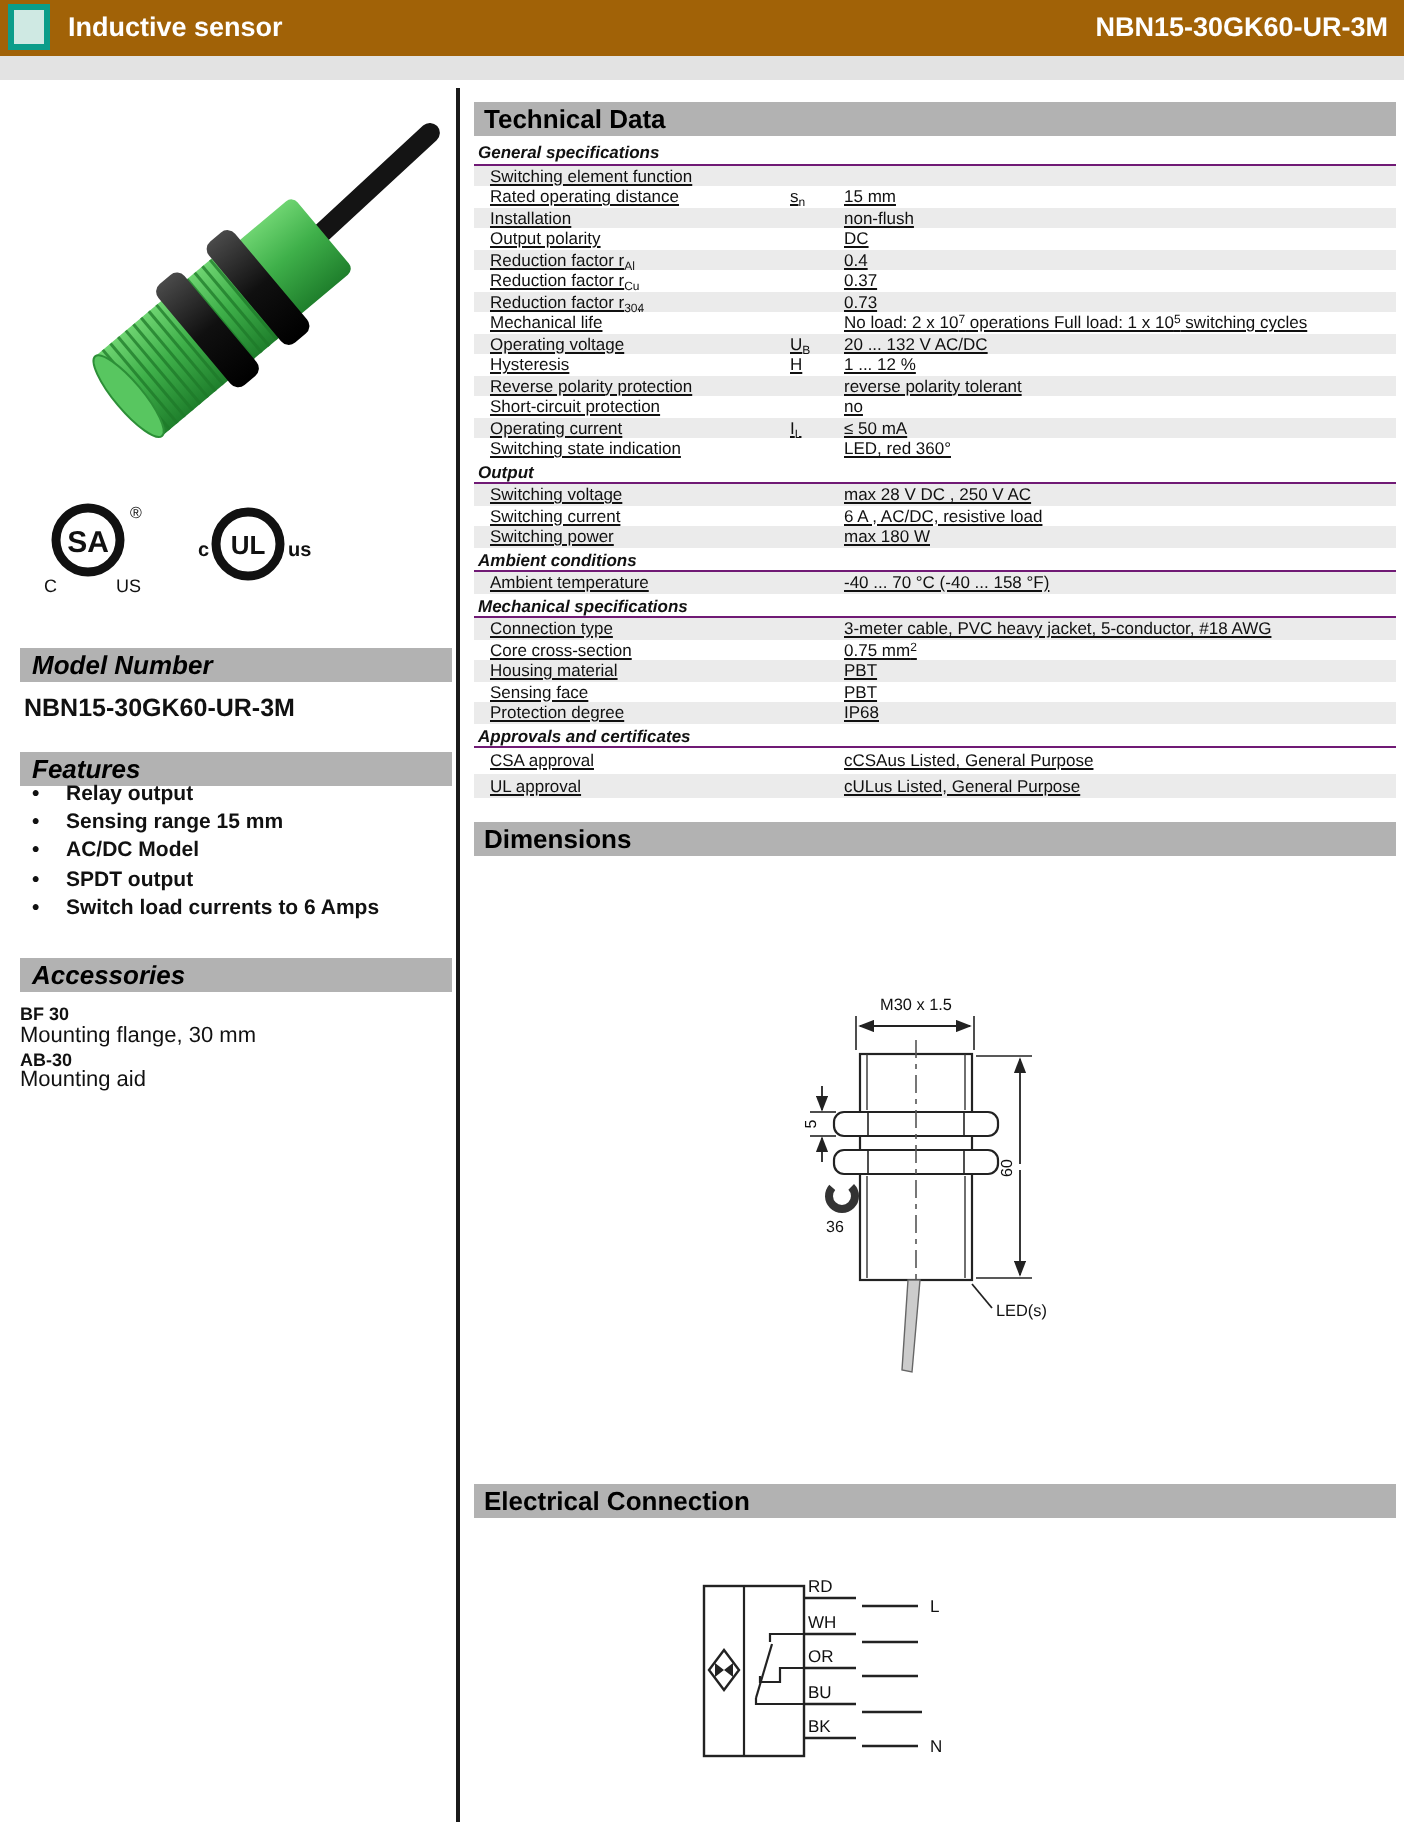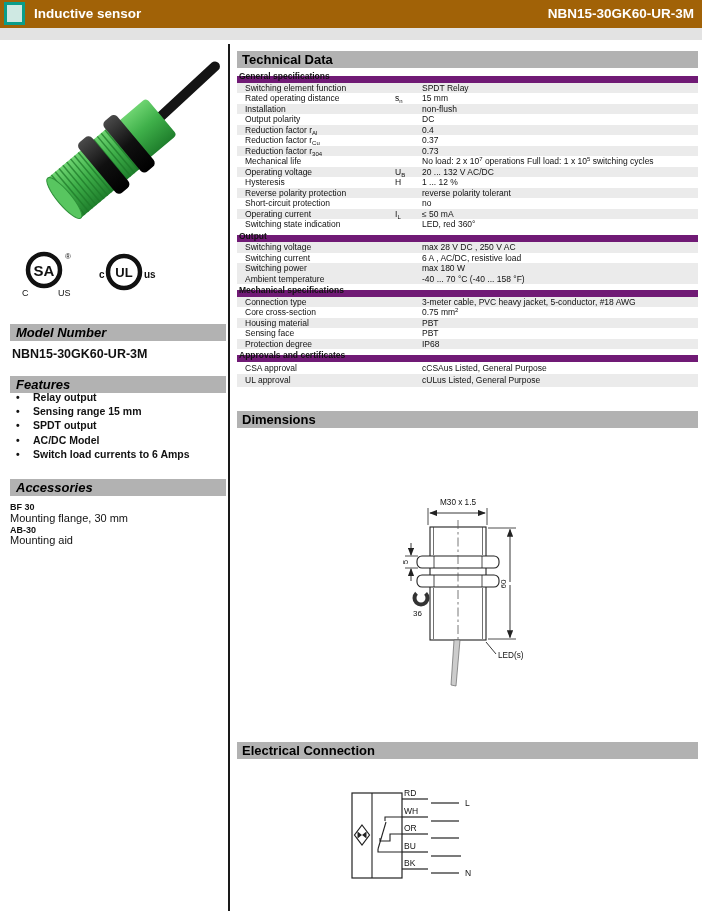--- a/index.html
+++ b/index.html
@@ -22,22 +22,22 @@
   .features-list { position:absolute; left:12px; top:390px; width:210px; }
   .feat { position:relative; padding-left:21px; font-size:10.5px; font-weight:bold; line-height:14.2px; }
   .feat::before { content:"\2022"; position:absolute; left:4px; }
   .accessories { position:absolute; left:10px; top:500px; width:212px; }
   .acc-name { font-size:9px; font-weight:bold; line-height:10.5px; margin-top:2px; }
   .acc-desc { font-size:11px; line-height:10px; }
 
   
   .rbar { position:absolute; left:237px; width:461px; height:17px; background:#b2b2b2; font-size:13px; font-weight:bold; line-height:17px; padding-left:5px; color:#000; }
   .techtable { position:absolute; left:237px; top:70px; width:461px; }
-  .tt-group { font-size:8.5px; font-weight:bold; height:12.5px; line-height:12.5px; padding-left:2px; border-bottom:7px solid #701a75; }
-  .tt-row { display:grid; grid-template-columns:150px 27px 1fr; height:10.5px; line-height:10.5px; font-size:8.5px; padding-left:8px; }
+  .tt-group { font-size:8.5px; font-weight:bold; height:12.5px; line-height:12.5px; padding-left:2px; border-bottom:1px solid #701a75;font-style:italic; }
+  .tt-row { display:grid; grid-template-columns:150px 27px 1fr; height:10.5px; line-height:10.5px; font-size:8.5px; padding-left:8px;text-decoration:underline; }
   .tt-row.tall { height:12.5px; line-height:12.5px; }
   .tt-row.alt { background:#ebebeb; }
   .tt-row sub { font-size:6px; vertical-align:-0.3em; line-height:0; }
   .tt-row sup { font-size:6px; vertical-align:0.45em; line-height:0; }
   .dims-area { position:absolute; left:237px; top:432px; width:461px; height:305px; }
   .elec-area { position:absolute; left:237px; top:765px; width:461px; height:140px; }
   svg text { font-family:"Liberation Sans","DejaVu Sans",sans-serif; }
 </style>
 </head>
 <body>
@@ -112,40 +112,39 @@
     </svg>
   </div>
 
   <div class="lbar" style="top:324px">Model Number</div>
   <div class="model-value">NBN15-30GK60-UR-3M</div>
 
   <div class="lbar" style="top:376px">Features</div>
   <div class="features-list">
     <div class="feat">Relay output</div>
     <div class="feat">Sensing range 15 mm</div>
+    <div class="feat">AC/DC Model</div>
     <div class="feat">SPDT output</div>
-    <div class="feat">AC/DC Model</div>
     <div class="feat">Switch load currents to 6 Amps</div>
   </div>
 
   <div class="lbar" style="top:479px">Accessories</div>
   <div class="accessories">
     <div class="acc-name">BF 30</div>
     <div class="acc-desc">Mounting flange, 30 mm</div>
     <div class="acc-name">AB-30</div>
     <div class="acc-desc">Mounting aid</div>
   </div>
 
   <div class="rbar" style="top:51px">Technical Data</div>
   <div class="techtable">
       <div class="tt-group">General specifications</div>
       <div class="tt-row alt">
         <div>Switching element function</div>
         <div></div>
-        <div>SPDT Relay</div>
       </div>
       <div class="tt-row">
         <div>Rated operating distance</div>
         <div>s<sub>n</sub></div>
         <div>15 mm</div>
       </div>
       <div class="tt-row alt">
         <div>Installation</div>
         <div></div>
         <div>non-flush</div>
@@ -214,20 +213,21 @@
       <div class="tt-row">
         <div>Switching current</div>
         <div></div>
         <div>6 A , AC/DC, resistive load</div>
       </div>
       <div class="tt-row alt">
         <div>Switching power</div>
         <div></div>
         <div>max 180 W</div>
       </div>
+      <div class="tt-group">Ambient conditions</div>
       <div class="tt-row alt">
         <div>Ambient temperature</div>
         <div></div>
         <div>-40 ... 70 °C (-40 ... 158 °F)</div>
       </div>
       <div class="tt-group">Mechanical specifications</div>
       <div class="tt-row alt">
         <div>Connection type</div>
         <div></div>
         <div>3-meter cable, PVC heavy jacket, 5-conductor, #18 AWG</div>

